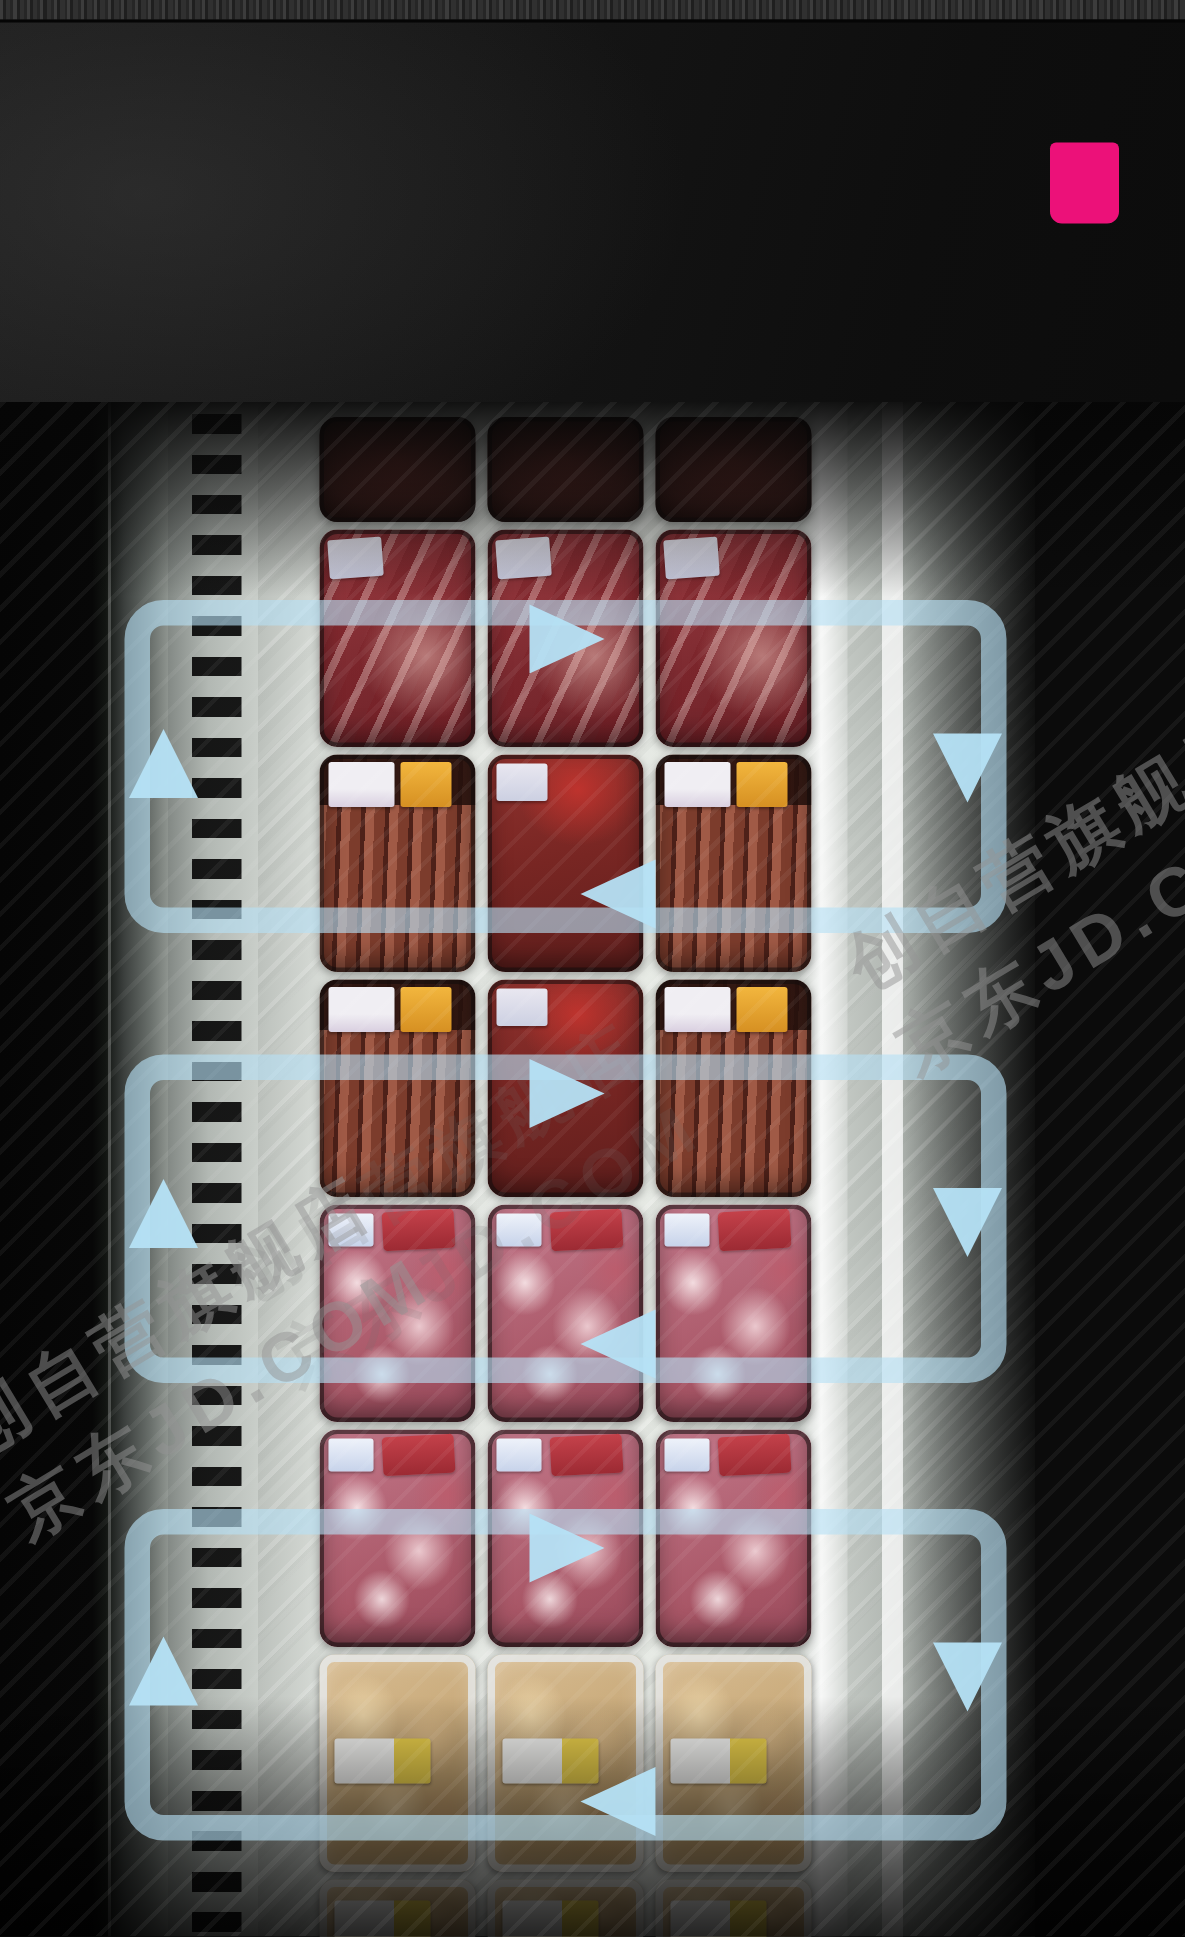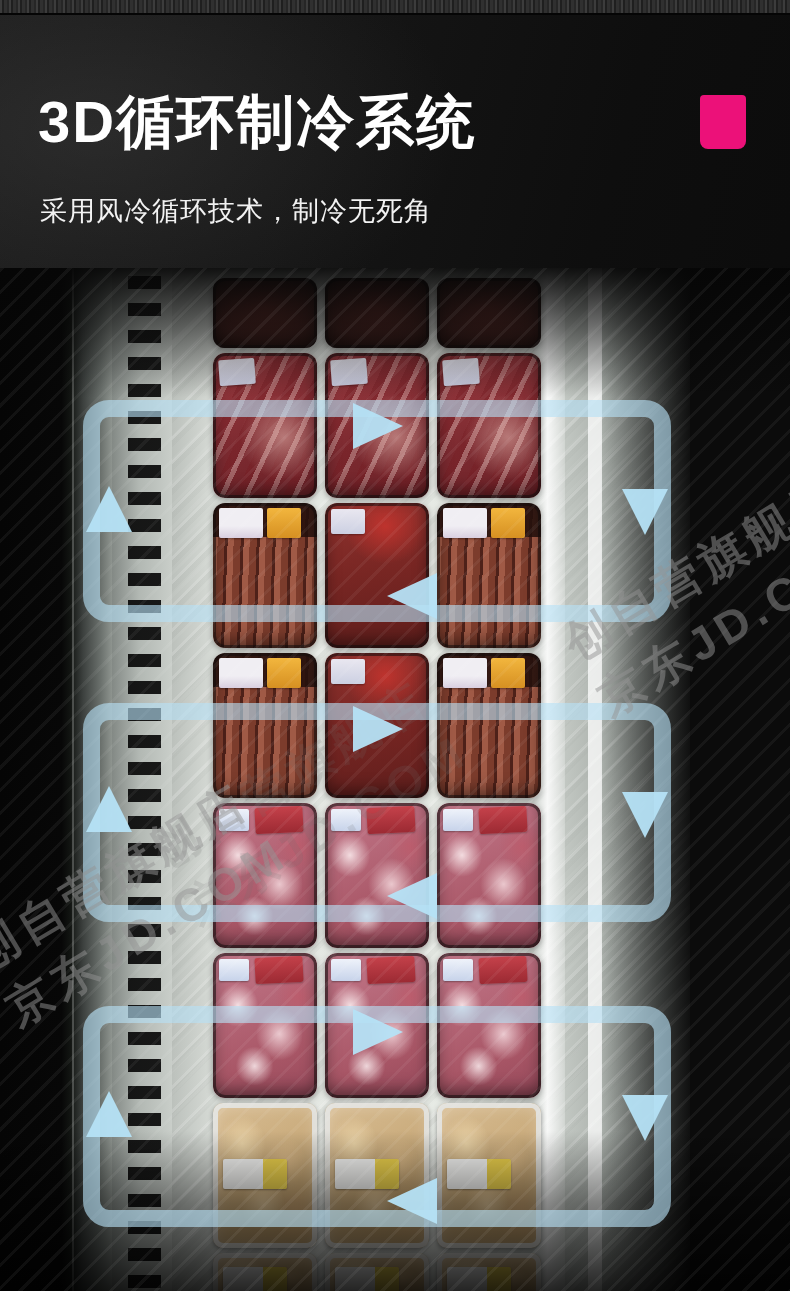--- a/index.html
+++ b/index.html
@@ -113,23 +113,21 @@
   .wm2{left:-40px;top:662px;}
   .wm-center{left:140px;top:560px;color:rgba(110,110,110,0.16);}
 </style>
 </head>
 <body>
 
 <div class="stage">
   <div class="top-noise"></div>
 
   <div class="hdr">
-    <h1 class="title">3D循环制冷系统</h1>
     <div class="accent" style="background: linear-gradient(rgb(236, 17, 121), rgb(236, 17, 121));"></div>
-    <p class="sub sub1">采用风冷循环技术，制冷无死角</p>
   </div>
 
   <div class="photo">
     <div class="wall-left"></div>
     <div class="wall-edge"></div>
     <div class="duct"></div>
     <div class="panel"></div>
     <div class="hl-strip"></div>
     <div class="hl-line"></div>
     <div class="right-fade"></div>

